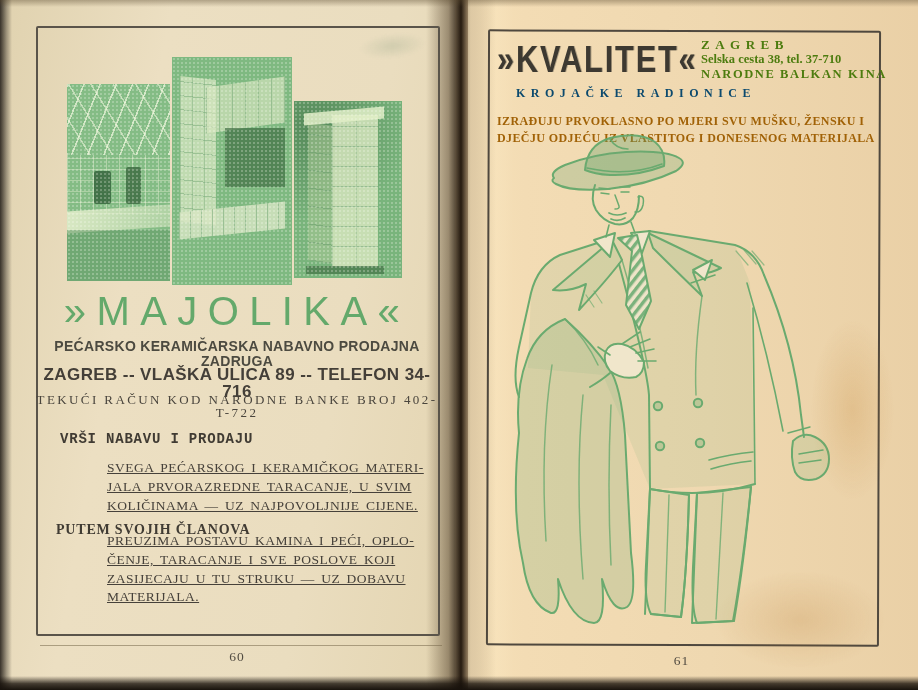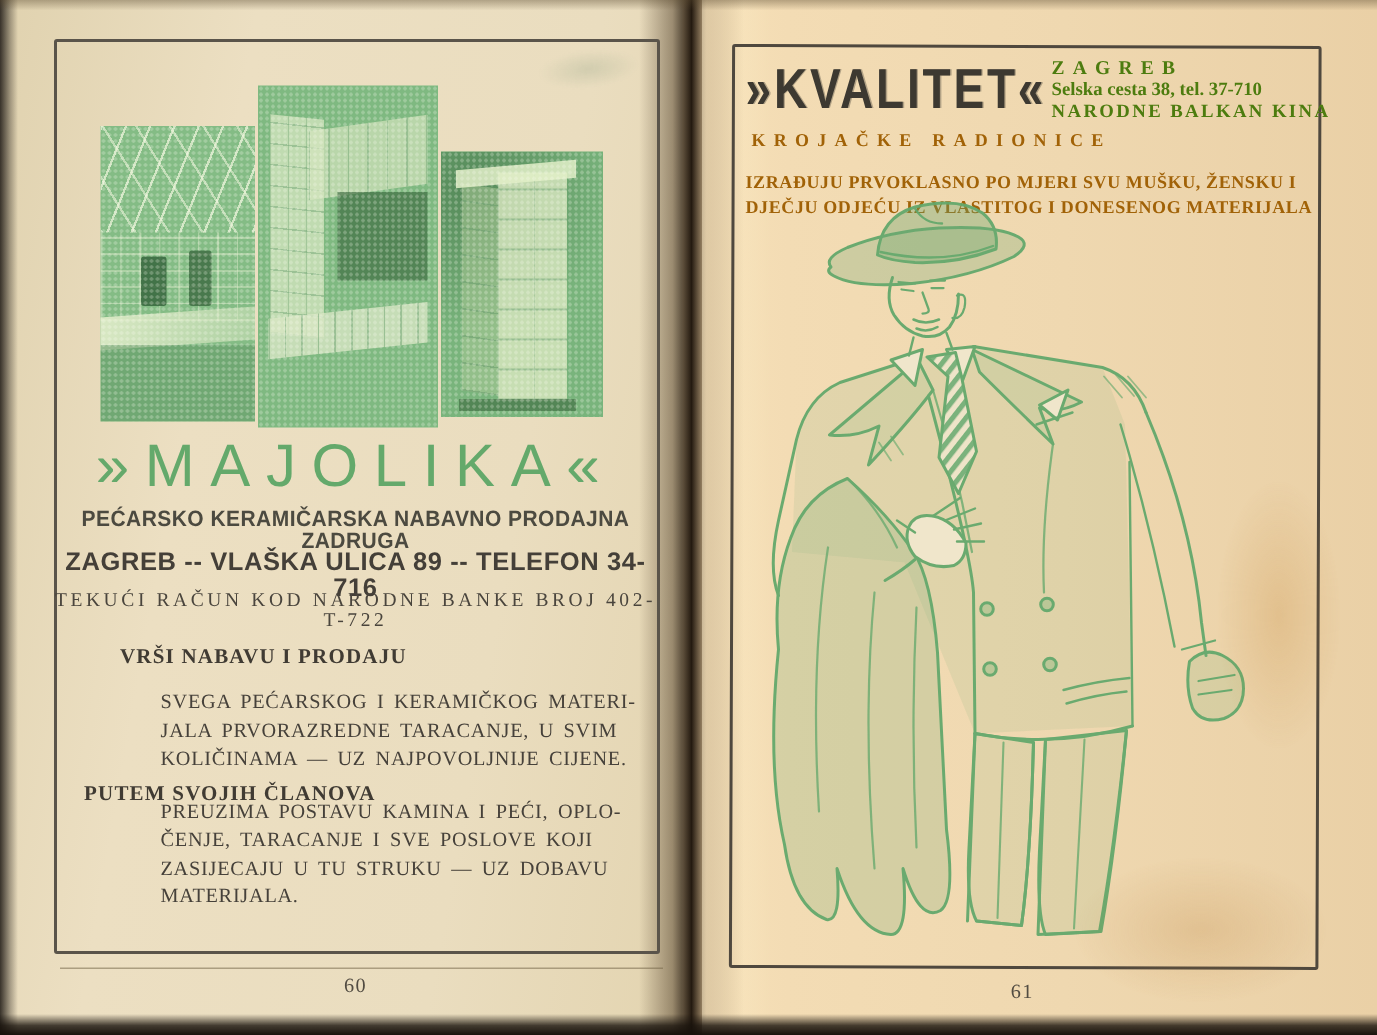--- a/index.html
+++ b/index.html
@@ -87,39 +87,39 @@
   
   .brand-left{left:36px;top:291px;width:402px;text-align:center;color:#64a96b;
     font:400 40px/1 "Liberation Sans",sans-serif;letter-spacing:.26em;}
   .subtitle-left{left:36px;top:339px;width:402px;text-align:center;color:#4c4a40;
     font:700 14px/1 "Liberation Sans",sans-serif;letter-spacing:.3px;transform:scaleY(1.05);}
   .addr-left{left:36px;top:366px;width:402px;text-align:center;color:#443f38;
     font:700 17px/1 "Liberation Sans",sans-serif;letter-spacing:.4px;}
   .bank-left{left:36px;top:393px;width:402px;text-align:center;color:#4a453d;
     font:400 13px/1 "Liberation Serif",serif;letter-spacing:2.4px;}
   .sec-head{color:#403b33;font:700 14px/1 "Liberation Serif",serif;letter-spacing:.8px;}
-  .sec1h{left:80px;top:432px;}
+  .sec1h{left:60px;top:432px;font-family:Liberation Mono, monospace;}
   .sec2h{left:56px;top:523px;}
   .sec-body{color:#46413a;font:400 13.5px/18.8px "Liberation Serif",serif;
-    letter-spacing:.5px;word-spacing:2.5px;}
+    letter-spacing:.5px;word-spacing:2.5px;text-decoration:underline;}
   .sec1b{left:107px;top:459px;}
   .sec2b{left:107px;top:532px;}
   .pagenum{text-align:center;color:#524c42;font:400 13.5px/1 "Liberation Serif",serif;letter-spacing:1px;}
   .pn-left{left:36px;top:650px;width:402px;}
   .pn-right{left:487px;top:654px;width:389px;}
 
   
   .brand-right{left:497px;top:40px;color:#3d3931;white-space:nowrap;
     font:700 33px/1 "Liberation Sans",sans-serif;letter-spacing:2px;
     transform:scale(.93,1.14);transform-origin:left top;
     text-shadow:1px 0 0 rgba(61,57,49,.35);}
   .contact{left:701px;top:37px;color:#4d7c0f;font:700 12.5px/15px "Liberation Serif",serif;}
   .contact .city{font-size:13px;letter-spacing:5.5px;}
   .contact .cbold{letter-spacing:1.6px;}
-  .tagline{left:501px;top:87px;color:#a16207;font:700 12px/1 "Liberation Serif",serif;letter-spacing:5.5px;}
+  .tagline{left:516px;top:87px;color:#0c4a6e;font:700 12px/1 "Liberation Serif",serif;letter-spacing:5.5px;}
   .desc{left:497px;top:101px;color:#a16207;font:700 12px/17px "Liberation Serif",serif;letter-spacing:.4px;margin-top:12px;}
 
   .figure{left:498px;top:133px;width:362px;height:510px;}
 </style>
 </head>
 <body>
 
 <div class="stage">
 
   <div class="abs page-left"></div>

